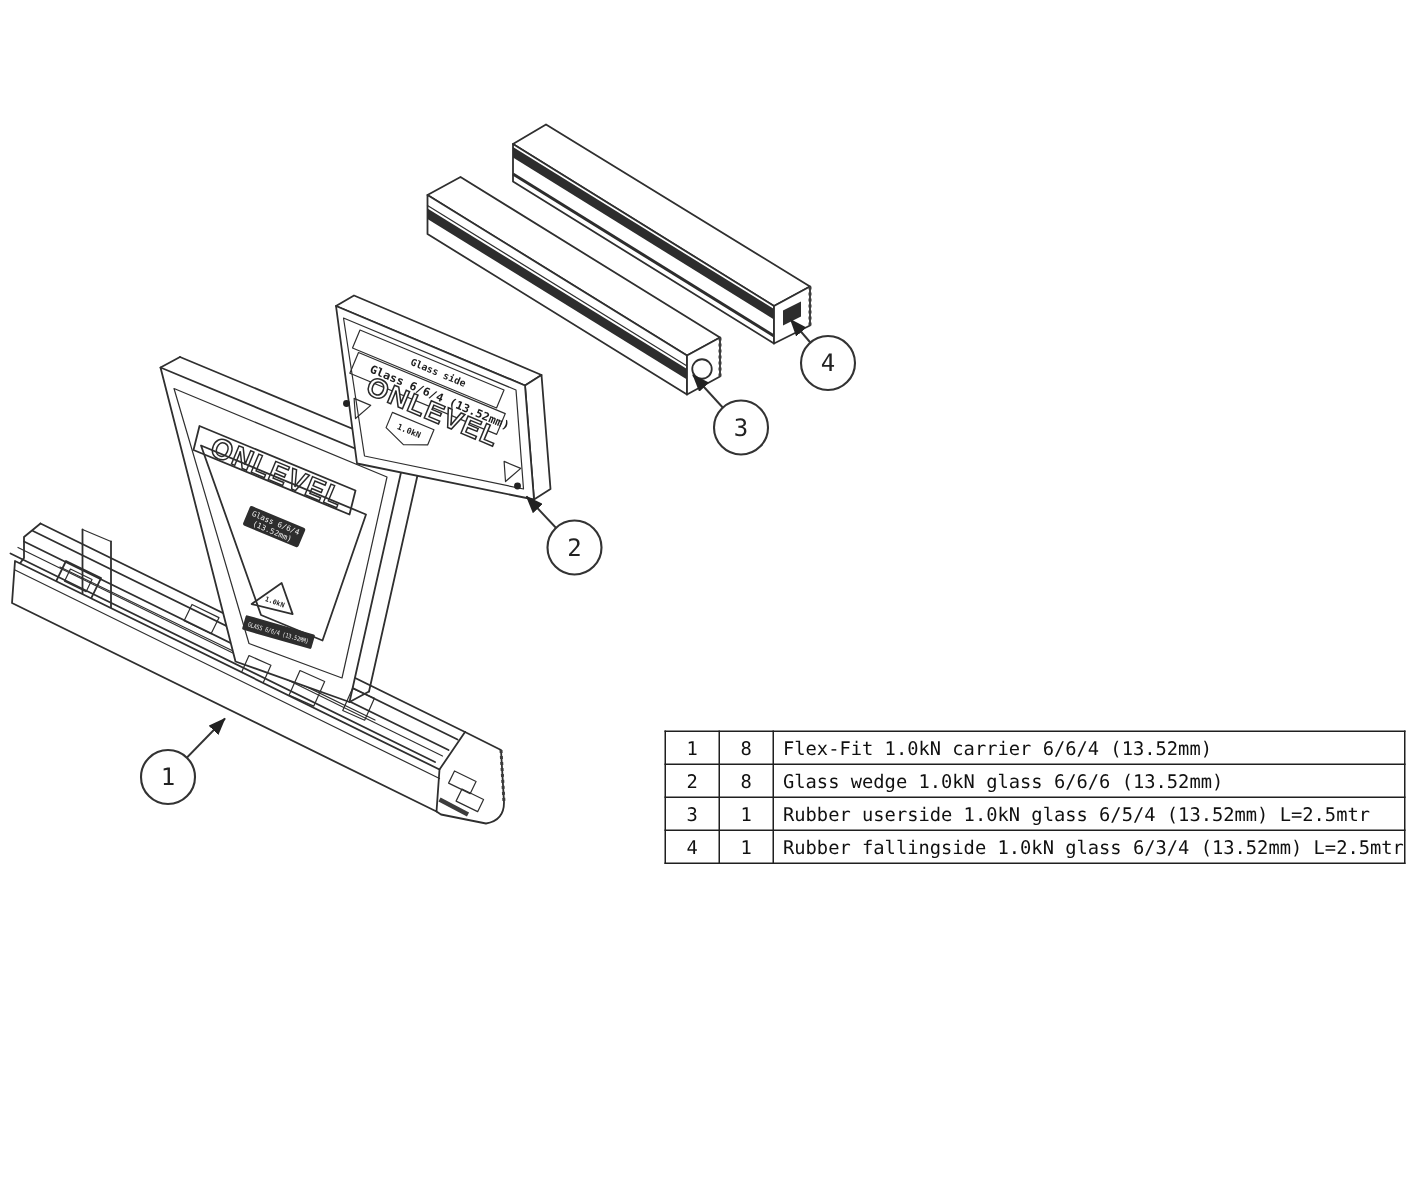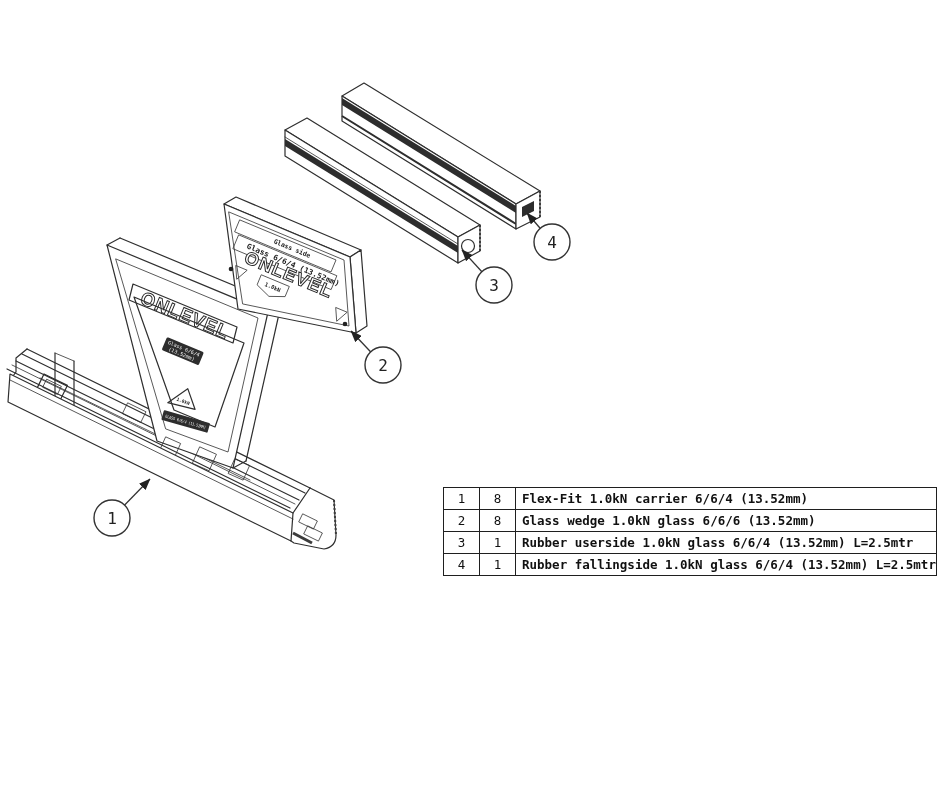--- a/index.html
+++ b/index.html
@@ -20,21 +20,21 @@
   .leader{stroke:#333;stroke-width:1.3;fill:none;}
   .callout-circle{fill:#ffffff;stroke:#333;stroke-width:1.4;}
 
   #parts-table{position:absolute;left:443px;top:487px;width:494px;
        border-collapse:collapse;table-layout:fixed;
        font-family:"DejaVu Sans Mono","Liberation Mono",monospace;
        font-size:12.5px;color:#111;}
   #parts-table td{border:1.5px solid #1f1f1f;height:21px;padding:0;
        white-space:nowrap;overflow:hidden;}
   #parts-table td.c{ text-align:center;width:35px;}
-  #parts-table td.d{ padding-left:6px;font-weight:bold;}
+  #parts-table td.d{ padding-left:6px;}
 </style>
 </head>
 <body>
 
 <div id="stage">
 <svg width="940" height="788" viewBox="0 0 940 788">
   <defs>
     <marker id="arrow" markerWidth="9" markerHeight="7" refX="8.5" refY="3.5" orient="auto">
       <path d="M0,0 L9,3.5 L0,7 Z" fill="#222"></path>
     </marker>
@@ -213,22 +213,22 @@
       <td class="d">Flex-Fit 1.0kN carrier 6/6/4 (13.52mm)</td>
     </tr>
     <tr>
       <td class="c">2</td>
       <td class="c">8</td>
       <td class="d">Glass wedge 1.0kN glass 6/6/6 (13.52mm)</td>
     </tr>
     <tr>
       <td class="c">3</td>
       <td class="c">1</td>
-      <td class="d">Rubber userside 1.0kN glass 6/6/4 (13.52mm) L=2.5mtr</td>
+      <td class="d">Rubber userside 1.0kN glass 6/5/4 (13.52mm) L=2.5mtr</td>
     </tr>
     <tr>
       <td class="c">4</td>
       <td class="c">1</td>
-      <td class="d">Rubber fallingside 1.0kN glass 6/6/4 (13.52mm) L=2.5mtr</td>
+      <td class="d">Rubber fallingside 1.0kN glass 6/3/4 (13.52mm) L=2.5mtr</td>
     </tr>
   </tbody>
 </table>
 </div>
 
 </body></html>

